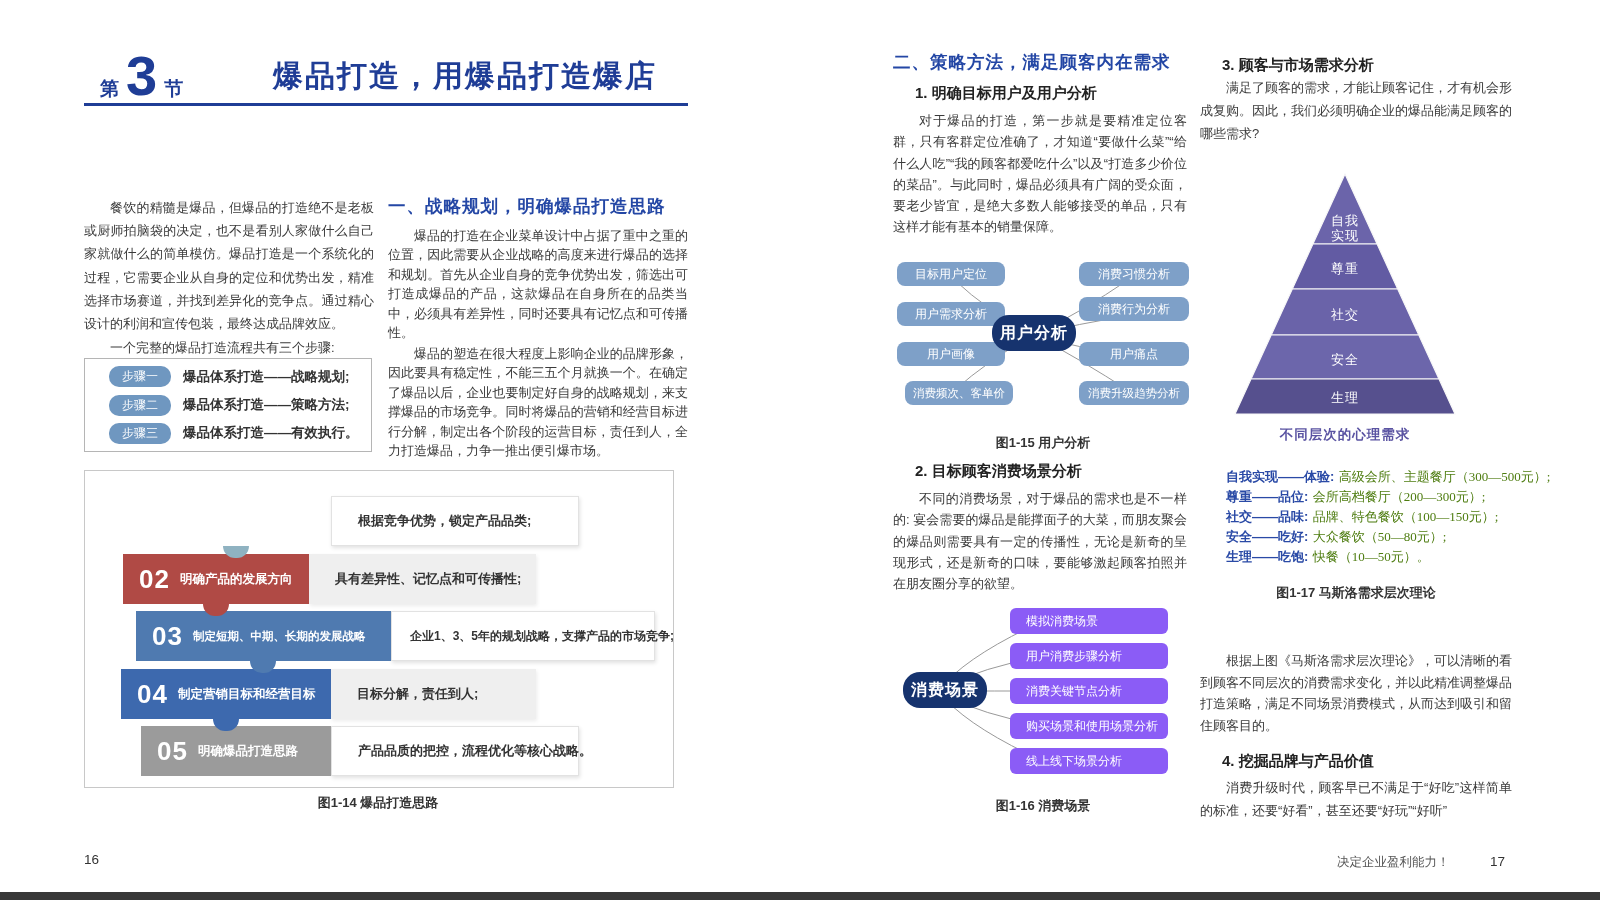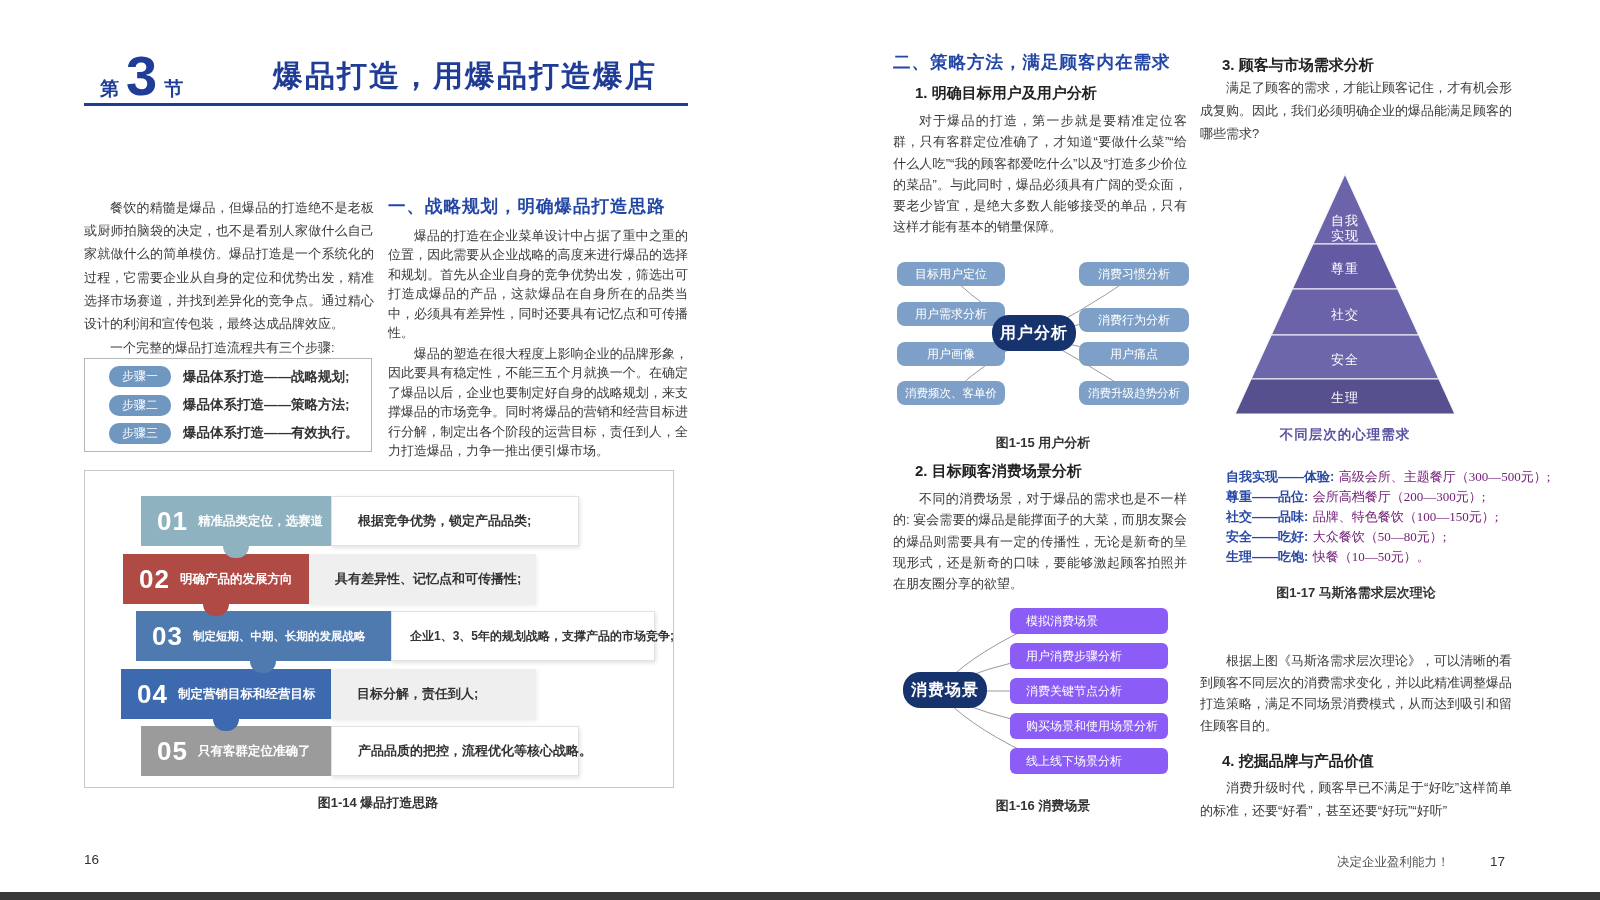--- a/index.html
+++ b/index.html
@@ -49,21 +49,21 @@
   .mm-center{position:absolute;background:#16336e;color:#fff;font-weight:bold;font-size:16px;
              border-radius:17px;display:flex;align-items:center;justify-content:center;
              letter-spacing:1px;z-index:1;}
   
   .pyr-label{position:absolute;left:0;width:230px;text-align:center;color:#fff;font-size:13px;letter-spacing:1px;}
   .pyr-label.two-line{left:50%;width:32px;margin-left:-16px;word-break:break-all;line-height:15px;}
   .pyr-caption{color:#5a53a2;font-weight:bold;font-size:13.5px;text-align:center;letter-spacing:1px;}
   
   .legend-row{height:20px;line-height:20px;white-space:nowrap;}
   .legend-label{color:#2a4aa6;font-weight:bold;font-size:13px;}
-  .legend-desc{color:#701a75;font-family:"Liberation Serif","DejaVu Serif",serif;font-size:13px;margin-top:42px;}
+  .legend-desc{color:#4d7c0f;font-family:"Liberation Serif","DejaVu Serif",serif;font-size:13px;margin-top:42px;}
   
   .pgnum{font-size:13.5px;color:#333;}
   .footer-right{left:1200px;top:852px;width:305px;text-align:right;}
   .footer-slogan{font-size:12.5px;color:#555;margin-right:36px;}
   .bottom-bar{left:0;top:892px;width:1600px;height:8px;background:#383838;}
 </style>
 </head>
 <body>
 
 <div class="abs chapter">
@@ -90,24 +90,20 @@
     <span class="step-badge">步骤三</span>
     <span class="step-text">爆品体系打造——有效执行。</span>
   </div>
 </div>
 
 <div class="abs sec-heading" style="left:388px;top:194px;width:300px;">一、战略规划，明确爆品打造思路</div>
 <div class="abs para indent" style="left:388px;top:226px;width:300px;line-height:19.4px;">爆品的打造在企业菜单设计中占据了重中之重的位置，因此需要从企业战略的高度来进行爆品的选择和规划。首先从企业自身的竞争优势出发，筛选出可打造成爆品的产品，这款爆品在自身所在的品类当中，必须具有差异性，同时还要具有记忆点和可传播性。</div>
 <div class="abs para indent" style="left:388px;top:344px;width:300px;line-height:19.4px;">爆品的塑造在很大程度上影响企业的品牌形象，因此要具有稳定性，不能三五个月就换一个。在确定了爆品以后，企业也要制定好自身的战略规划，来支撑爆品的市场竞争。同时将爆品的营销和经营目标进行分解，制定出各个阶段的运营目标，责任到人，全力打造爆品，力争一推出便引爆市场。</div>
 
 <div class="abs flow-box">
-  <div class="flow-block c-teal" style="left:56px;top:25px;width:190px;">
-    <span class="flow-num">01</span>
-    <span class="flow-label">精准品类定位，选赛道</span>
-  </div>
   <div class="flow-desc desc-white" style="left:246px;top:25px;width:248px;">根据竞争优势，锁定产品品类;</div>
   <div class="notch c-teal" style="left:138px;top:75px;"></div>
 
   <div class="flow-block c-red" style="left:38px;top:83px;width:186px;">
     <span class="flow-num">02</span>
     <span class="flow-label">明确产品的发展方向</span>
   </div>
   <div class="flow-desc desc-gray" style="left:224px;top:83px;width:227px;">具有差异性、记忆点和可传播性;</div>
   <div class="notch c-red" style="left:118px;top:133px;"></div>
 
@@ -120,21 +116,21 @@
 
   <div class="flow-block c-blue2" style="left:36px;top:198px;width:210px;">
     <span class="flow-num">04</span>
     <span class="flow-label">制定营销目标和经营目标</span>
   </div>
   <div class="flow-desc desc-gray" style="left:246px;top:198px;width:205px;">目标分解，责任到人;</div>
   <div class="notch c-blue2" style="left:128px;top:248px;"></div>
 
   <div class="flow-block c-gray" style="left:56px;top:255px;width:190px;">
     <span class="flow-num">05</span>
-    <span class="flow-label">只有客群定位准确了</span>
+    <span class="flow-label">明确爆品打造思路</span>
   </div>
   <div class="flow-desc desc-white" style="left:246px;top:255px;width:248px;">产品品质的把控，流程优化等核心战略。</div>
 </div>
 <div class="abs fig-caption" style="left:84px;top:794px;width:588px;">图1-14 爆品打造思路</div>
 
 <div class="abs pgnum" style="left:84px;top:852px;">16</div>
 
 <div class="abs sec-heading" style="left:893px;top:50px;width:300px;">二、策略方法，满足顾客内在需求</div>
 <div class="abs sub-heading" style="left:915px;top:84px;">1. 明确目标用户及用户分析</div>
 <div class="abs para indent" style="left:893px;top:110px;width:294px;line-height:21.3px;">对于爆品的打造，第一步就是要精准定位客群，只有客群定位准确了，才知道“要做什么菜”“给什么人吃”“我的顾客都爱吃什么”以及“打造多少价位的菜品”。与此同时，爆品必须具有广阔的受众面，要老少皆宜，是绝大多数人能够接受的单品，只有这样才能有基本的销量保障。</div>
@@ -146,23 +142,23 @@
     <path d="M141,77 Q100,90 57,97" stroke="#9a9a9a" stroke-width="1" fill="none"></path>
     <path d="M141,77 Q100,98 57,136" stroke="#9a9a9a" stroke-width="1" fill="none"></path>
     <path d="M141,77 Q182,58 241,18" stroke="#9a9a9a" stroke-width="1" fill="none"></path>
     <path d="M141,77 Q182,66 241,57" stroke="#9a9a9a" stroke-width="1" fill="none"></path>
     <path d="M141,77 Q182,90 241,97" stroke="#9a9a9a" stroke-width="1" fill="none"></path>
     <path d="M141,77 Q182,98 241,136" stroke="#9a9a9a" stroke-width="1" fill="none"></path>
   </svg>
   <div class="mm-node" style="left:4px;top:4px;width:108px;height:24px;">目标用户定位</div>
   <div class="mm-node" style="left:4px;top:44px;width:108px;height:24px;">用户需求分析</div>
   <div class="mm-node" style="left:4px;top:84px;width:108px;height:24px;">用户画像</div>
-  <div class="mm-node" style="left:4px;top:123px;width:108px;height:24px;font-size:11.5px;">消费频次、客单价</div>
+  <div class="mm-node" style="left:12px;top:123px;width:108px;height:24px;font-size:11.5px;">消费频次、客单价</div>
   <div class="mm-node" style="left:186px;top:4px;width:110px;height:24px;">消费习惯分析</div>
-  <div class="mm-node" style="left:186px;top:50px;width:110px;height:24px;">消费行为分析</div>
+  <div class="mm-node" style="left:186px;top:39px;width:110px;height:24px;">消费行为分析</div>
   <div class="mm-node" style="left:186px;top:84px;width:110px;height:24px;">用户痛点</div>
   <div class="mm-node" style="left:186px;top:123px;width:110px;height:24px;font-size:11.5px;">消费升级趋势分析</div>
   <div class="mm-center" style="left:99px;top:57px;width:84px;height:36px;">用户分析</div>
 </div>
 <div class="abs fig-caption" style="left:893px;top:434px;width:300px;">图1-15 用户分析</div>
 
 <div class="abs sub-heading" style="left:915px;top:462px;">2. 目标顾客消费场景分析</div>
 <div class="abs para indent" style="left:893px;top:488px;width:294px;line-height:21.3px;">不同的消费场景，对于爆品的需求也是不一样的: 宴会需要的爆品是能撑面子的大菜，而朋友聚会的爆品则需要具有一定的传播性，无论是新奇的呈现形式，还是新奇的口味，要能够激起顾客拍照并在朋友圈分享的欲望。</div>
 
 <div class="abs mm" style="left:893px;top:602px;width:300px;height:190px;">

